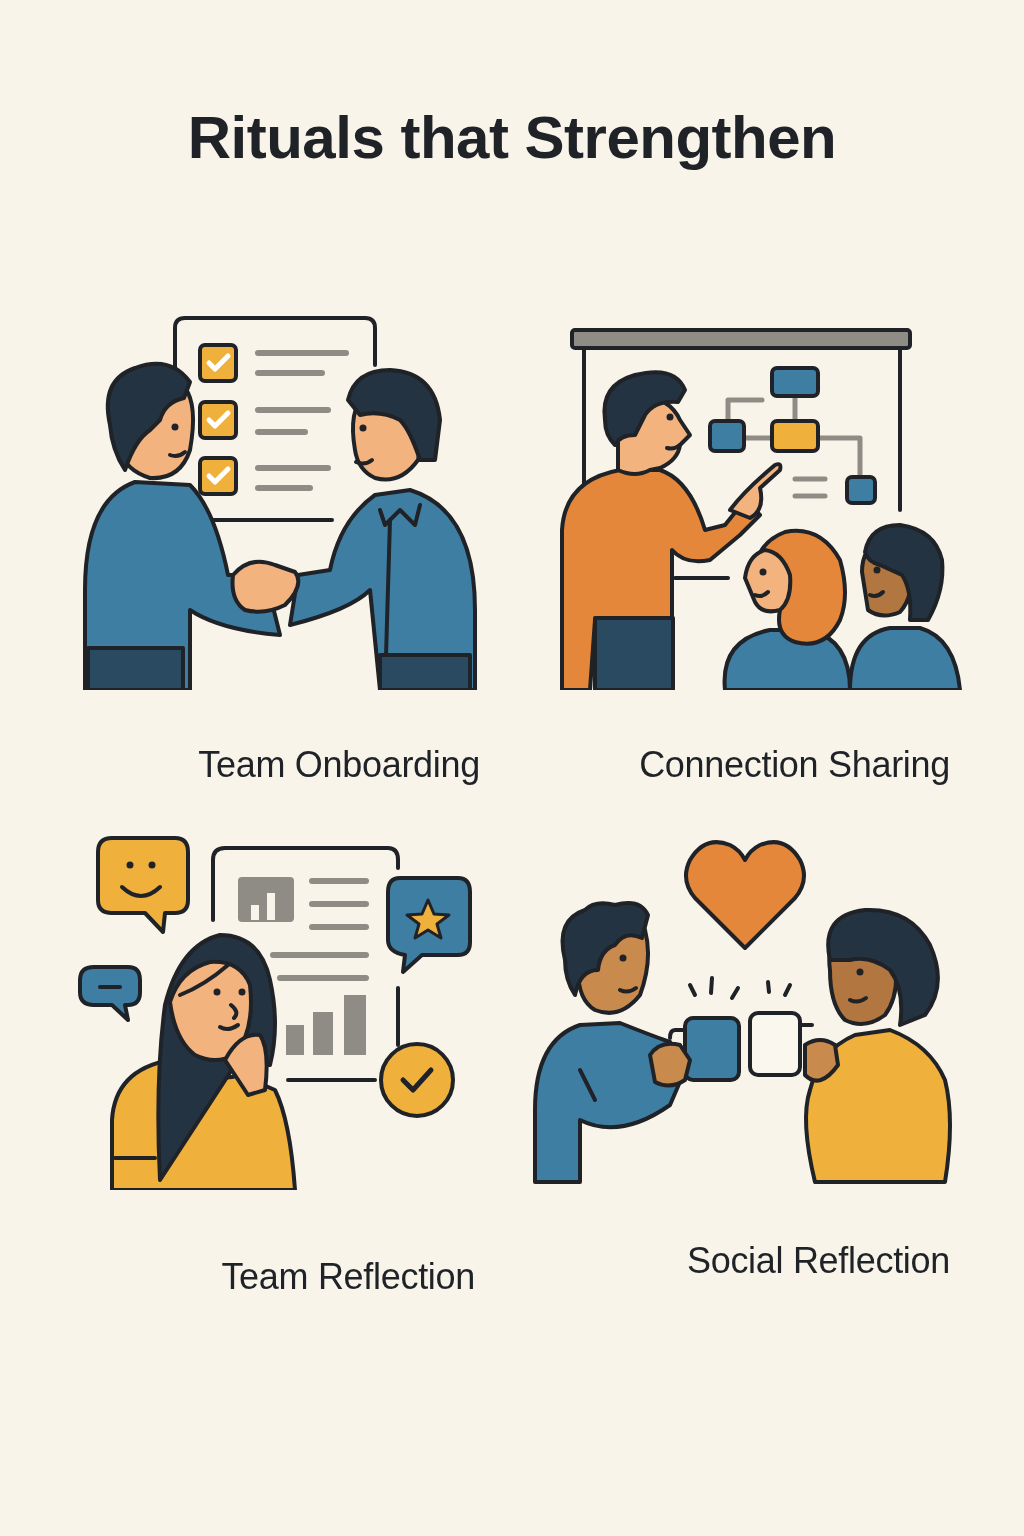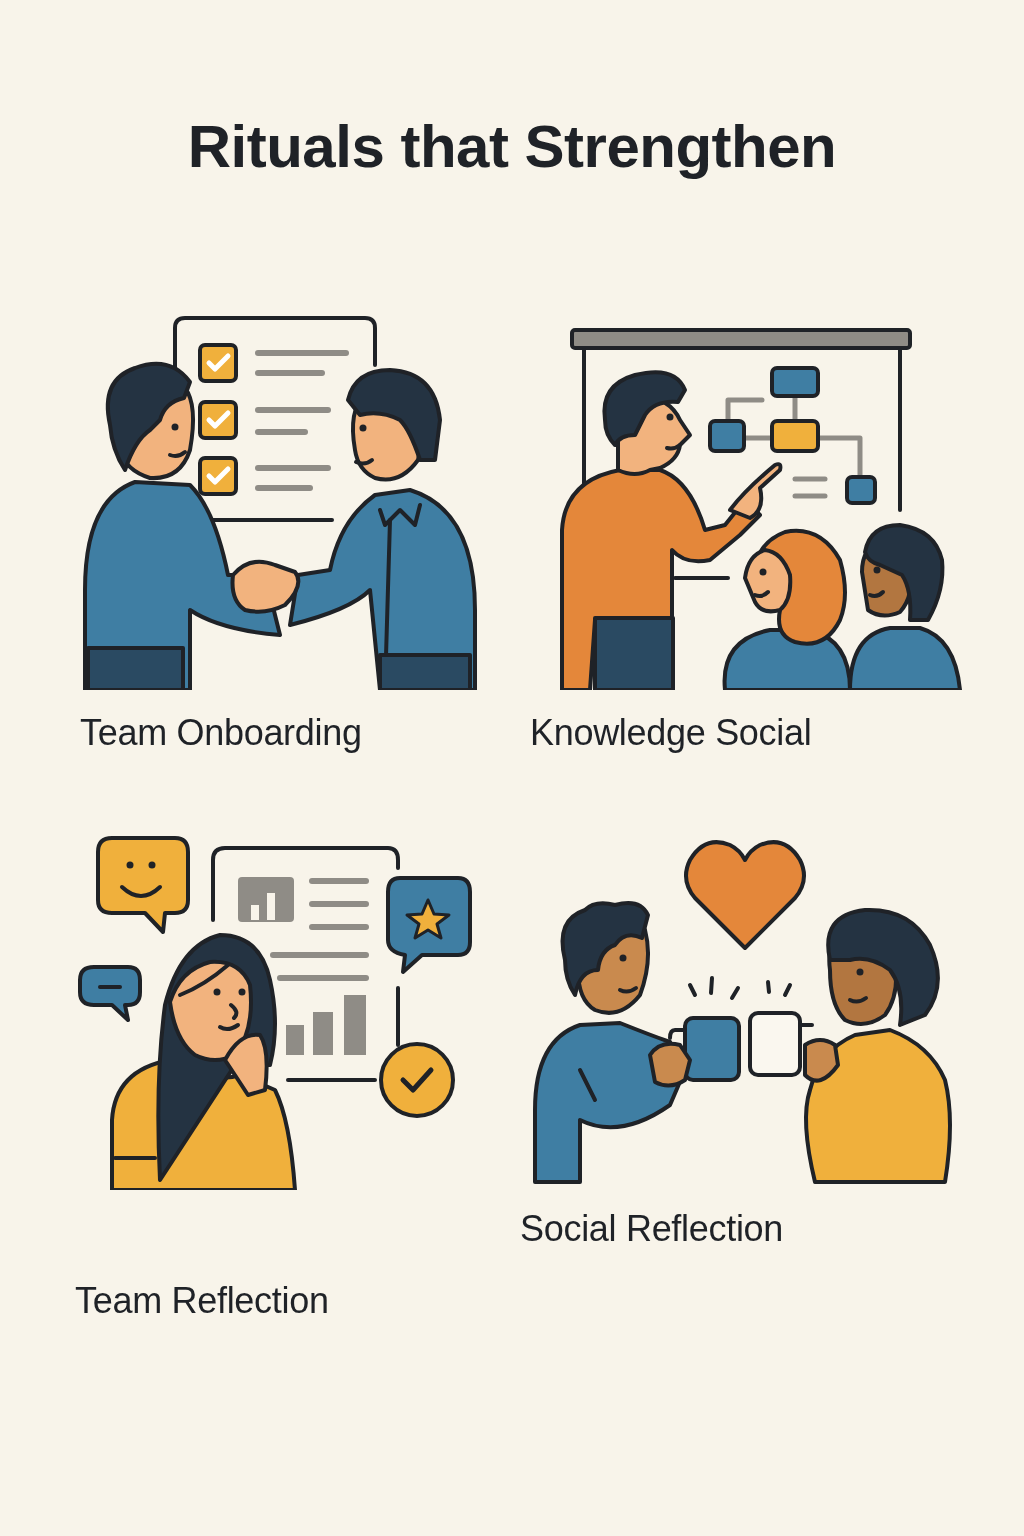--- a/index.html
+++ b/index.html
@@ -5,36 +5,37 @@
   html, body { margin: 0; padding: 0; }
   body {
     width: 1024px; height: 1536px;
     background: #f8f4ea;
     font-family: "Liberation Sans", "DejaVu Sans", sans-serif;
     color: #1f2227;
     position: relative;
     overflow: hidden;
   }
   .title {
-    position: absolute; left: 0; top: 109px; width: 1024px;
+    position: absolute; left: 0; top: 100px; width: 1024px;
     text-align: center;
     font-size: 60px; font-weight: bold; line-height: 76px;
     letter-spacing: -0.5px;
     color: #1f2227;
   }
   .title span { display: block; }
   .panel { position: absolute; }
   .panel svg { position: absolute; left: 0; top: 0; }
   .caption {
     position: absolute;
     font-size: 36px; font-weight: normal;
     color: #1f2227;
-    text-align: left;
+    text-align: right;
     white-space: nowrap;
     letter-spacing: -0.3px;
+    margin-top: 32px;
   }
 </style>
 </head>
 <body>
 
 <div class="title">
   <span>Rituals that Strengthen</span>
 </div>
 
 <div class="panel" style="left:80px; top:310px; width:400px; height:380px;">
@@ -120,21 +121,21 @@
       <path d="M205 275 Q212 278 218 272" fill="none"></path>
 
       <path d="M300 370 Q300 315 340 308 L370 308 Q405 318 410 370 Z" fill="#3f7ea3"></path>
       <path d="M312 252 Q312 228 330 222 Q352 222 360 245 Q365 275 350 292 Q332 300 318 290 Z" fill="#b27640"></path>
       <path d="M315 232 Q320 205 350 205 Q385 210 392 240 Q395 270 378 300 L360 300 Q362 270 352 255 L330 245 Q318 242 315 232 Z" fill="#243342"></path>
       <circle cx="327" cy="250" r="3.5" fill="#1f2227" stroke="none"></circle>
       <path d="M320 275 Q327 278 333 272" fill="none"></path>
     </g>
   </svg>
 </div>
-<div class="caption" style="left:530px; top:712px; width:420px;">Knowledge Social</div>
+<div class="caption" style="left:530px; top:712px; width:420px;">Connection Sharing</div>
 
 <div class="panel" style="left:70px; top:820px; width:420px; height:370px;">
   <svg width="420" height="370" viewBox="0 0 420 370">
     <g stroke="#1f2227" stroke-width="4" stroke-linecap="round" stroke-linejoin="round">
 
       <g>
         <path d="M143 100 V40 Q143 28 155 28 H318 Q328 28 328 40 V48" fill="none"></path>
         <line x1="328" y1="168" x2="328" y2="225"></line>
         <line x1="218" y1="260" x2="305" y2="260"></line>
         <rect x="168" y="57" width="56" height="45" rx="4" fill="#8f8c86" stroke="none"></rect>
@@ -180,21 +181,21 @@
       <path d="M100 182 Q110 150 140 142 Q170 140 180 165 Q185 210 165 235 Q145 245 125 235 Q105 220 100 182 Z" fill="#f2b37e"></path>
       <path d="M110 175 Q135 165 158 145" fill="none"></path>
       <circle cx="147" cy="172" r="3.5" fill="#1f2227" stroke="none"></circle>
       <circle cx="172" cy="172" r="3.5" fill="#1f2227" stroke="none"></circle>
       <path d="M161 185 Q170 192 164 198" fill="none"></path>
       <path d="M150 207 Q158 212 168 205" fill="none"></path>
       <path d="M155 240 Q170 212 190 215 Q200 230 195 270 L178 275 Q165 255 155 240 Z" fill="#f2b37e"></path>
     </g>
   </svg>
 </div>
-<div class="caption" style="left:75px; top:1280px; width:400px;">Team Reflection</div>
+<div class="caption" style="left:75px; top:1224px; width:400px;">Team Reflection</div>
 
 <div class="panel" style="left:520px; top:820px; width:450px; height:370px;">
   <svg width="450" height="370" viewBox="0 0 450 370">
     <g stroke="#1f2227" stroke-width="4" stroke-linecap="round" stroke-linejoin="round">
 
       <path d="M225 128 L175 78 Q160 60 170 40 Q185 15 210 25 Q220 30 225 40 Q230 30 240 25 Q265 15 280 40 Q290 60 275 78 Z" fill="#e4873a"></path>
 
       <g>
         <line x1="170" y1="165" x2="175" y2="175"></line>
         <line x1="192" y1="158" x2="191" y2="173"></line>

